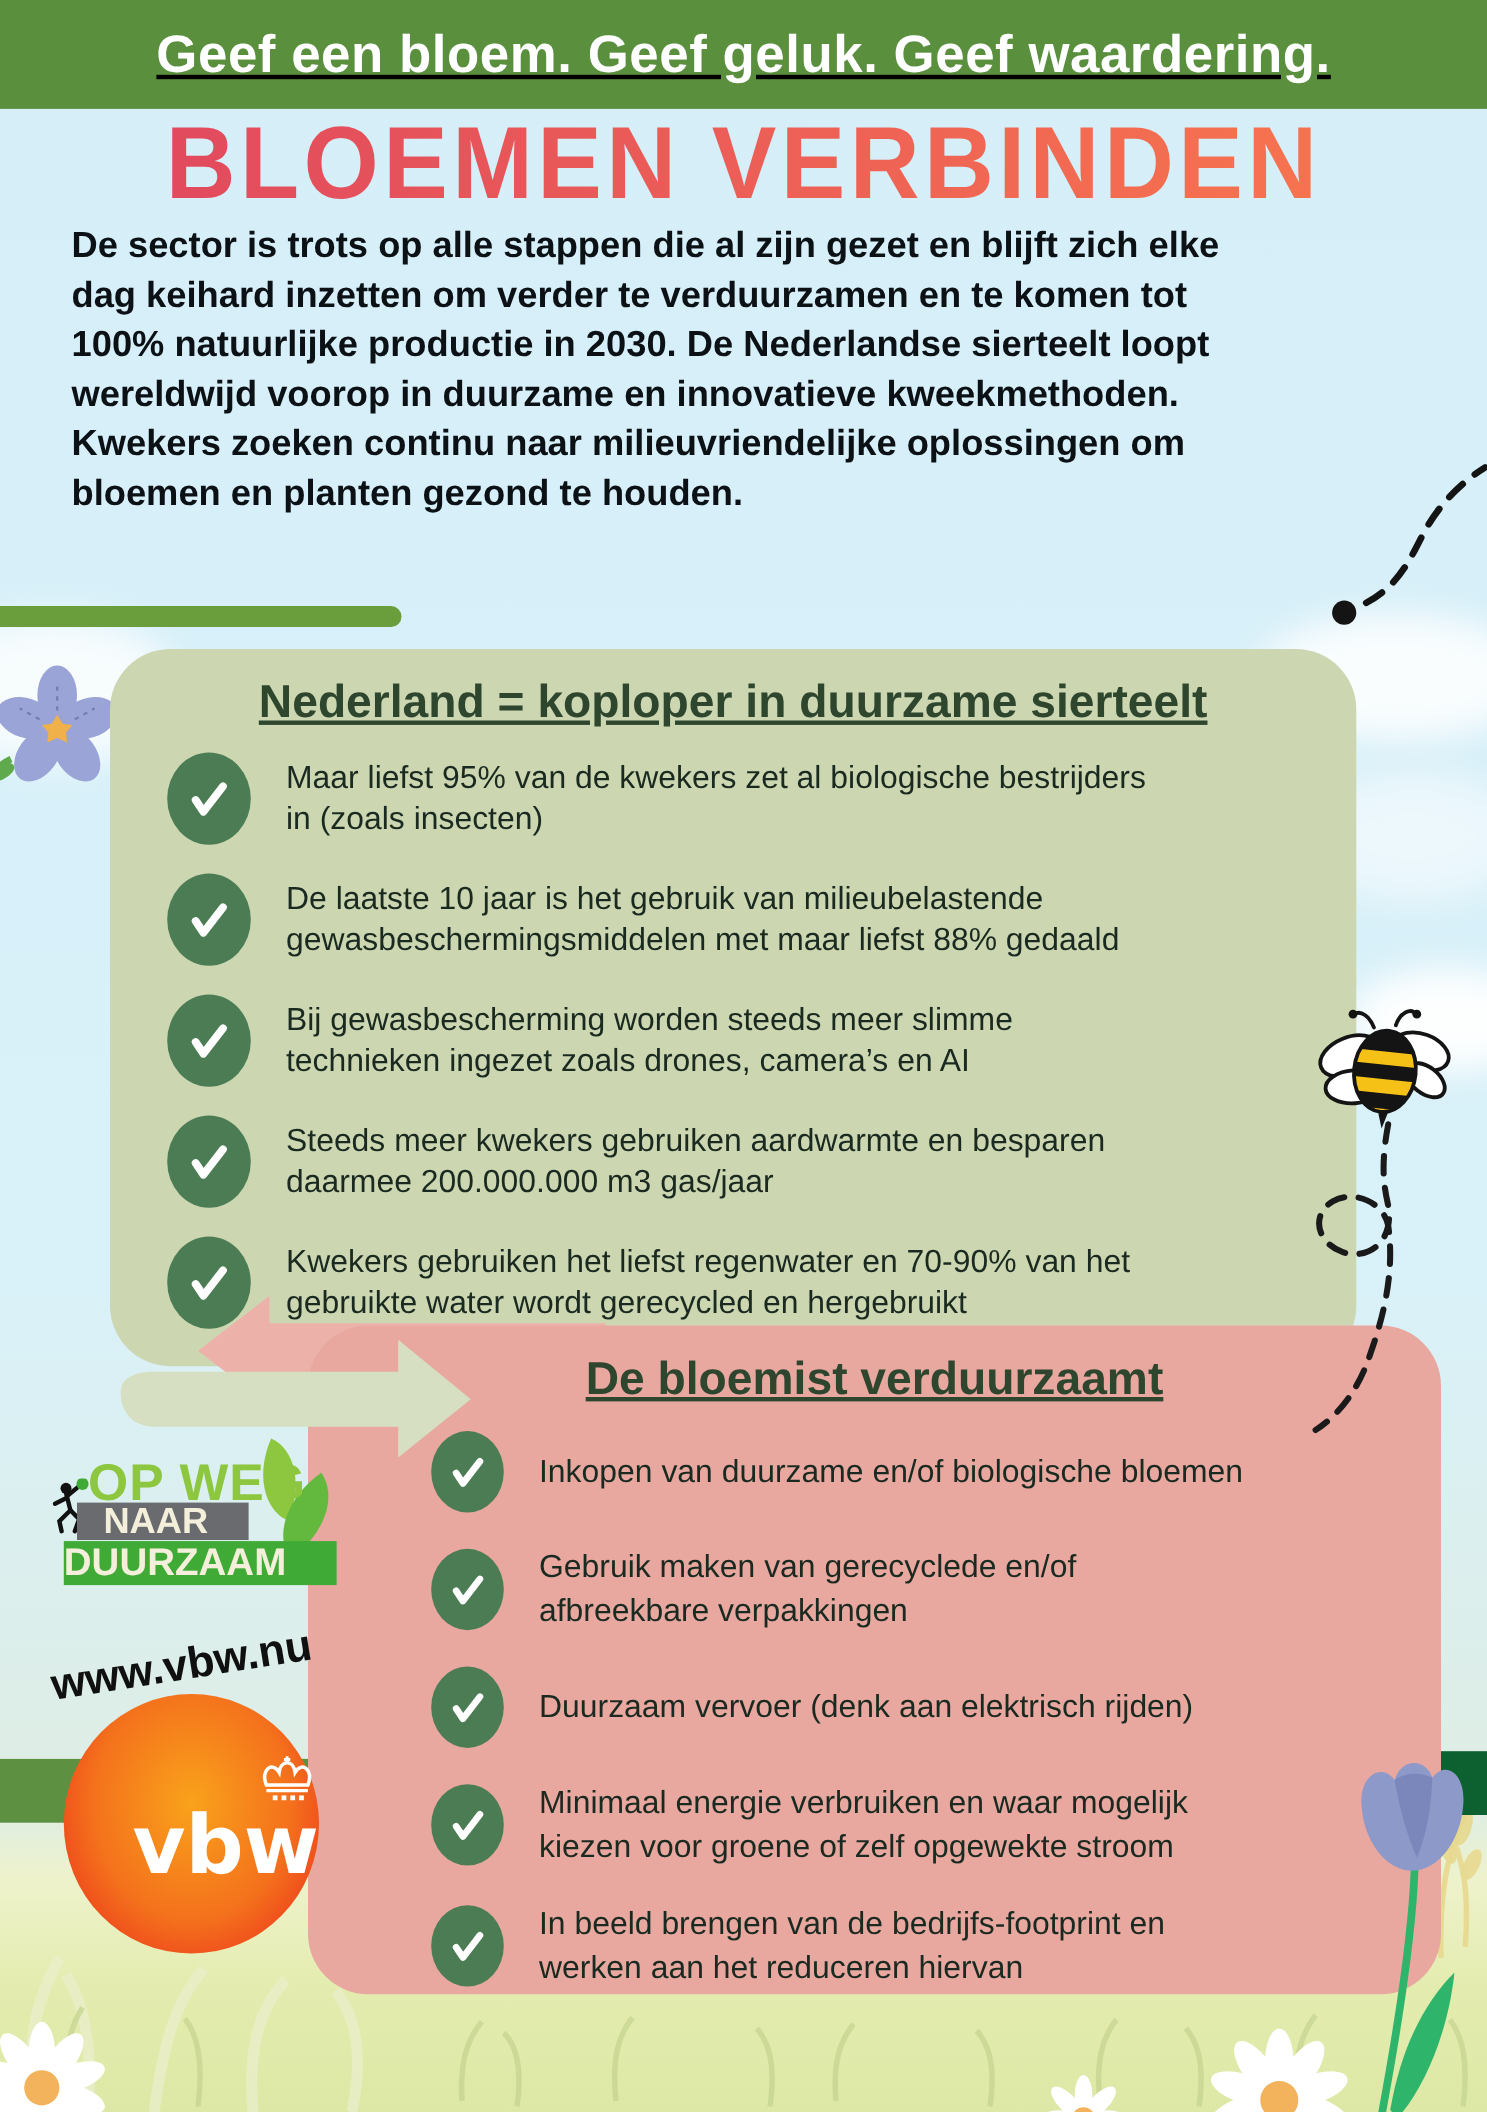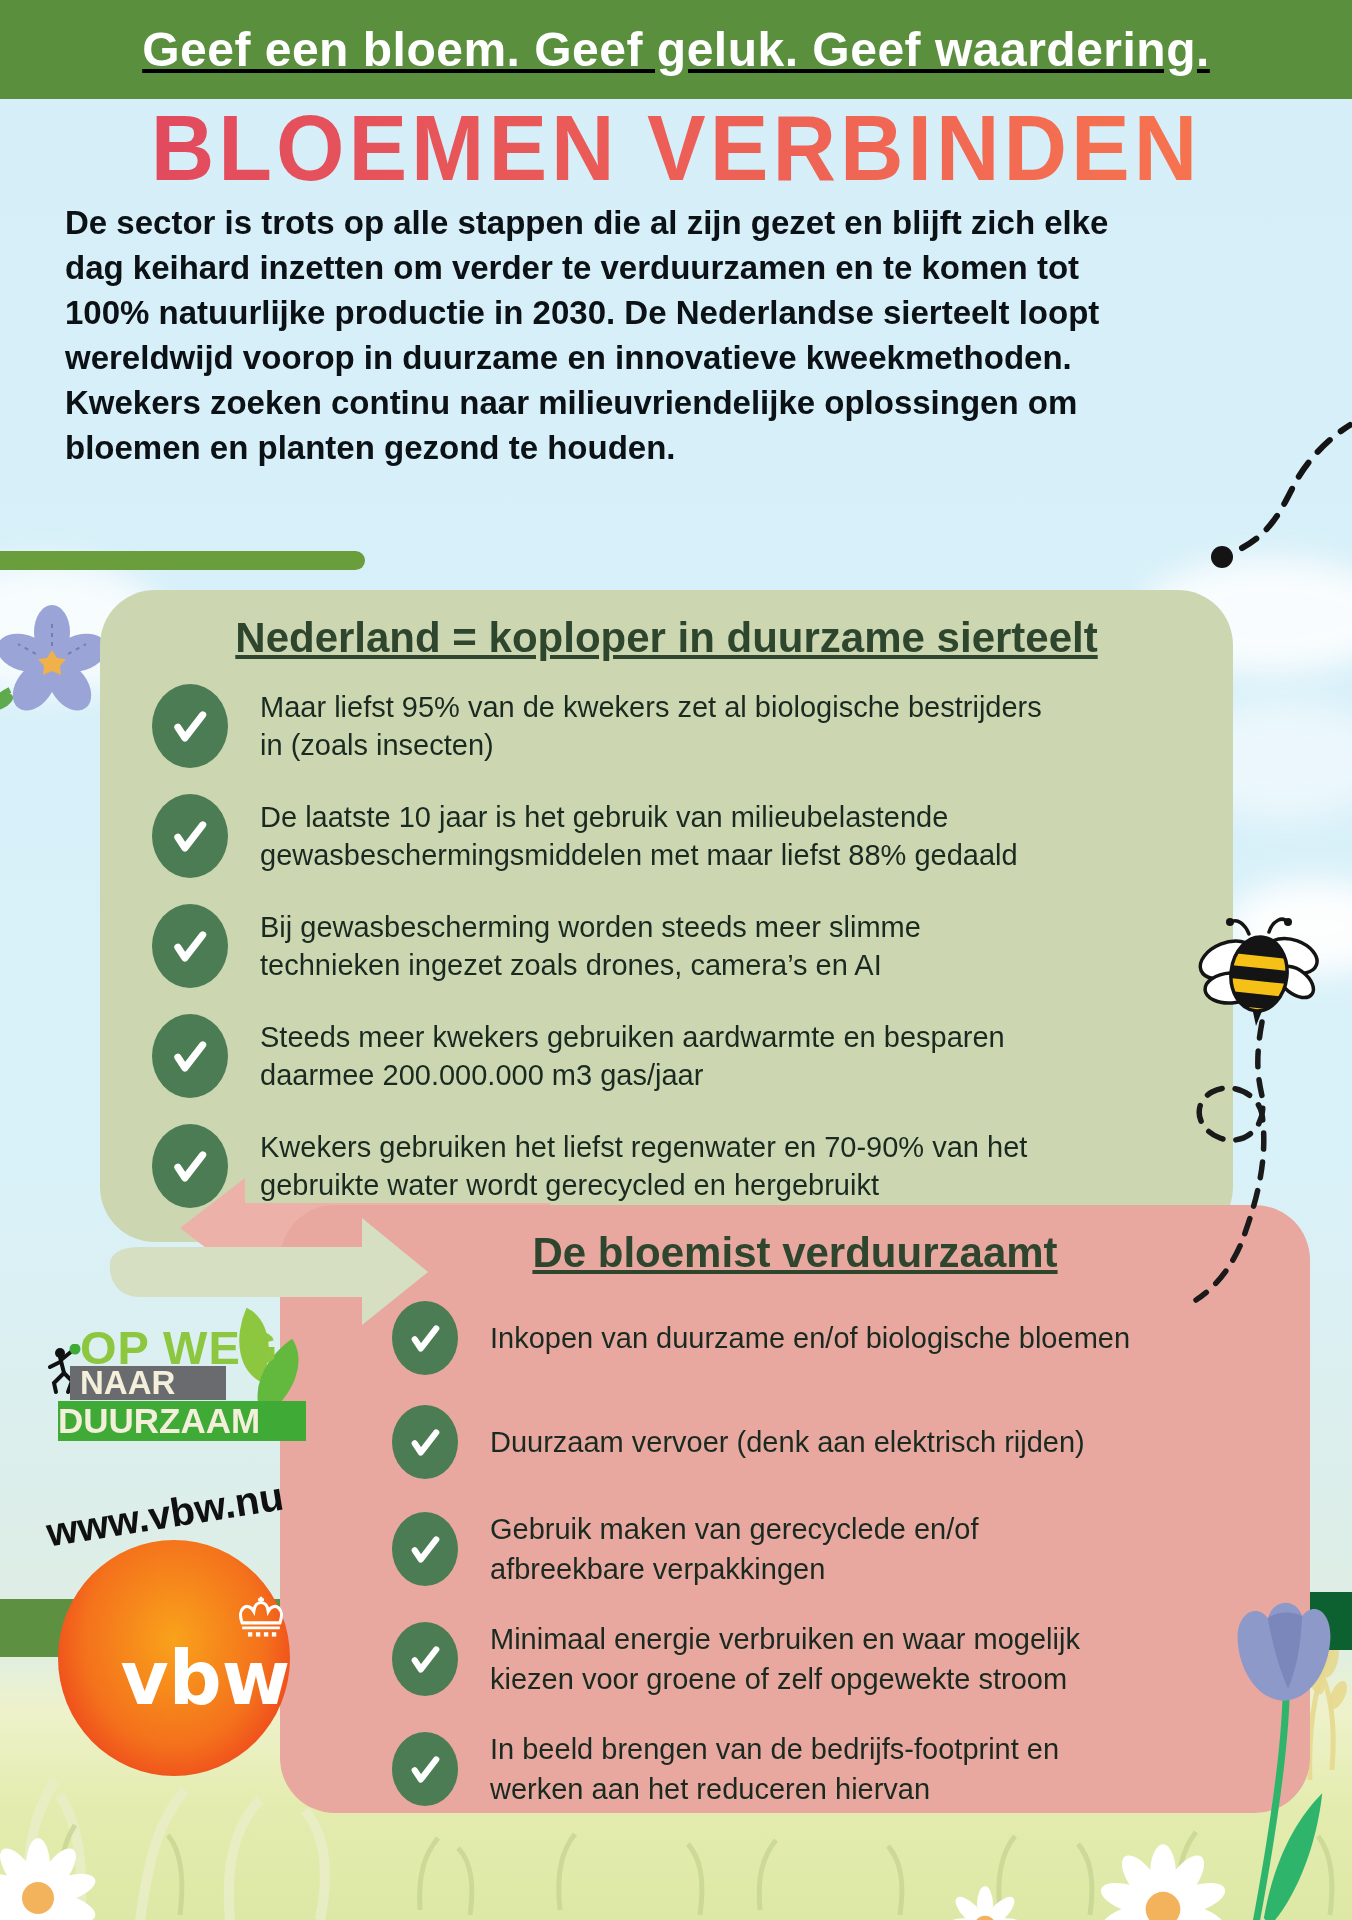--- a/index.html
+++ b/index.html
@@ -83,21 +83,21 @@
   
   .meadow{
     left:0;top:1650px;width:1352px;height:270px;
     background:linear-gradient(180deg,rgba(242,245,211,0) 0px,#eef2cb 60px,#e3ecae 160px,#dde8a6 270px);
   }
 
   
   .opweg-line1{left:80px;top:1320px;font-size:47px;font-weight:800;color:#8dc63f;letter-spacing:1px;}
   .opweg-line2{
     left:70px;top:1366px;width:156px;height:34px;background:#6a6b6e;
-    color:#f4efda;font-size:33px;font-weight:800;line-height:34px;padding-left:10px;box-sizing:border-box;
+    color:#f4efda;font-size:33px;font-weight:800;line-height:34px;padding-left:24px;box-sizing:border-box;
   }
   .opweg-line3{
     left:58px;top:1401px;width:248px;height:40px;background:#3faa36;
     color:#f4efda;font-size:35px;font-weight:800;line-height:40px;
   }
   .leaf{position:absolute;border-radius:0 100% 0 100%;}
   .leaf1{left:232px;top:1314px;width:44px;height:62px;background:#8dc63f;transform:rotate(24deg);}
   .leaf2{left:254px;top:1344px;width:48px;height:68px;background:#62b93e;transform:rotate(55deg);}
 
   
@@ -279,30 +279,30 @@
             </svg>
           </span>
         <span class="check-text">Inkopen van duurzame en/of biologische bloemen</span>
       </div>
       <div class="check-item">
         <span class="check-badge">
             <svg viewBox="0 0 24 24">
               <path d="M5 13l4 6 10-13" stroke="#fff" stroke-width="4" fill="none" stroke-linecap="round" stroke-linejoin="round"></path>
             </svg>
           </span>
-        <span class="check-text">Duurzaam vervoer (denk aan elektrisch rijden)</span>
-      </div>
-      <div class="check-item">
-        <span class="check-badge">
-            <svg viewBox="0 0 24 24">
-              <path d="M5 13l4 6 10-13" stroke="#fff" stroke-width="4" fill="none" stroke-linecap="round" stroke-linejoin="round"></path>
-            </svg>
-          </span>
         <span class="check-text">Gebruik maken van gerecyclede en/of
 afbreekbare verpakkingen</span>
+      </div>
+      <div class="check-item">
+        <span class="check-badge">
+            <svg viewBox="0 0 24 24">
+              <path d="M5 13l4 6 10-13" stroke="#fff" stroke-width="4" fill="none" stroke-linecap="round" stroke-linejoin="round"></path>
+            </svg>
+          </span>
+        <span class="check-text">Duurzaam vervoer (denk aan elektrisch rijden)</span>
       </div>
       <div class="check-item">
         <span class="check-badge">
             <svg viewBox="0 0 24 24">
               <path d="M5 13l4 6 10-13" stroke="#fff" stroke-width="4" fill="none" stroke-linecap="round" stroke-linejoin="round"></path>
             </svg>
           </span>
         <span class="check-text">Minimaal energie verbruiken en waar mogelijk
 kiezen voor groene of zelf opgewekte stroom</span>
       </div>

